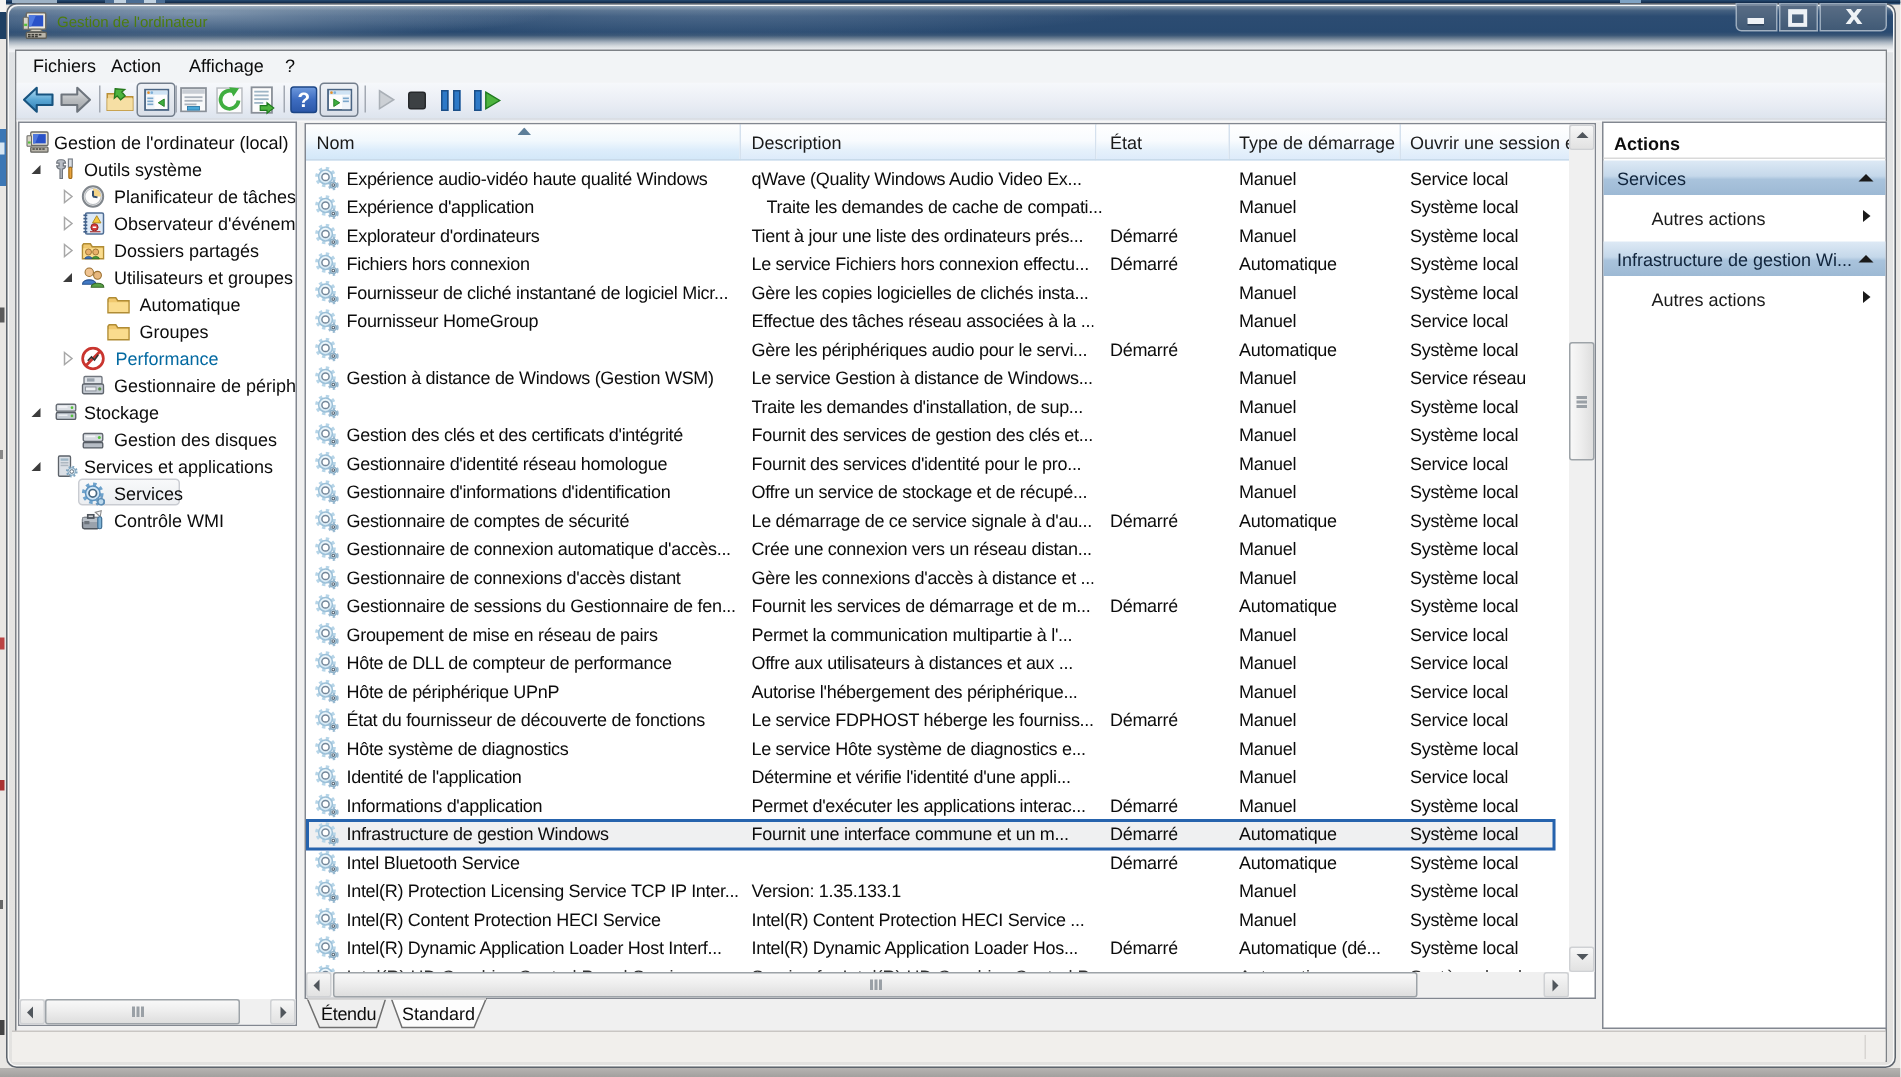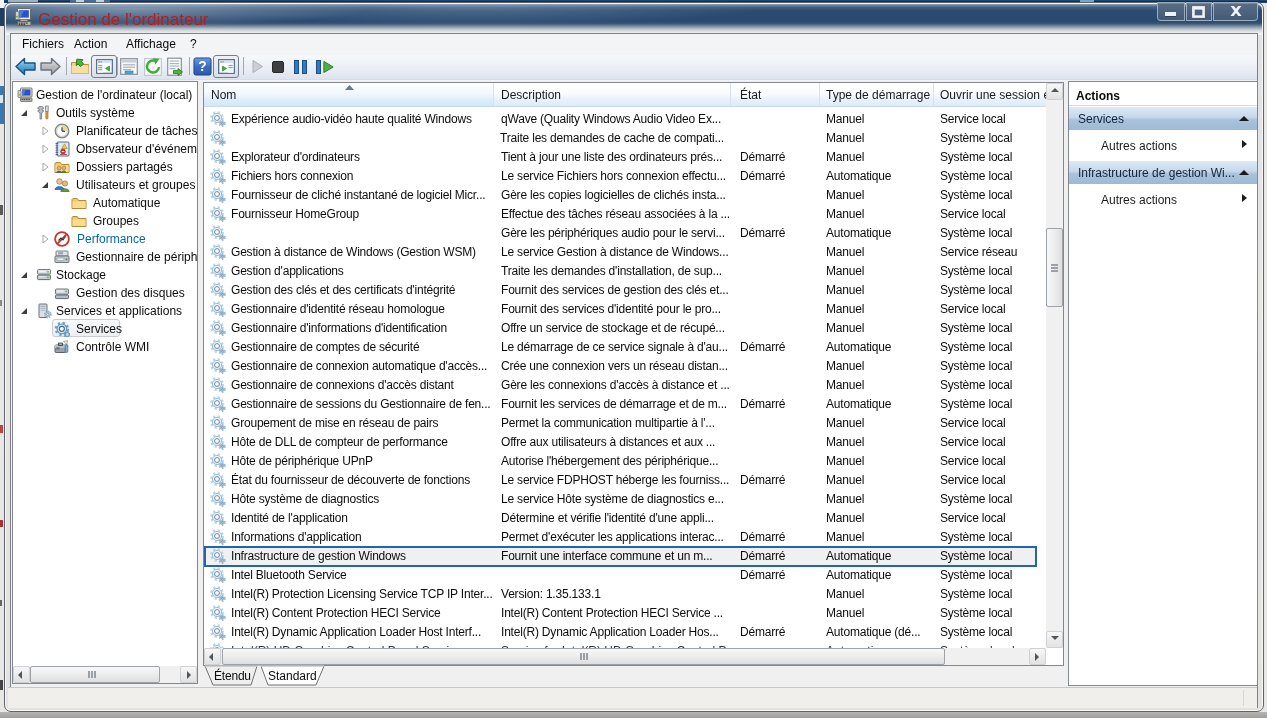--- a/index.html
+++ b/index.html
@@ -9,21 +9,21 @@
 
 #win{position:absolute;left:4px;top:2px;width:1260px;height:710px;border-radius:7px;
  background:linear-gradient(#dfe2e5,#e6e5e3 40%,#e3e2e0);
  border:1px solid #5d646d;
  box-shadow:inset 0 0 0 1px rgba(255,255,255,.75);}
 #titlebar{position:absolute;left:1px;top:1px;right:1px;height:31px;border-radius:6px 6px 0 0;
  background:
  radial-gradient(ellipse 330px 24px at 125px 5px, rgba(186,201,216,.55), rgba(186,201,216,0) 72%),
  radial-gradient(ellipse 420px 30px at 470px 0px, rgba(150,170,192,.4), rgba(150,170,192,0) 70%),
  linear-gradient(#8da0b2 0%,#446080 10%,#2c4c72 22%,#294a70 56%,#3a5676 63%,#6d8094 70%,#a9b4c0 78%,#d5dade 86%,#edeff2 94%,#f3f4f6 100%);}
-#title{position:absolute;left:38px;top:10px;font-size:17px;color:#b91c1c}
+#title{position:absolute;left:38px;top:10px;font-size:10px;color:#4d7c0f}
 
 .wb{position:absolute;top:2px;height:19px;border:1px solid rgba(200,212,224,.65);background:linear-gradient(#5a6e86,#4c637d 55%,#415a76);box-shadow:inset 0 1px 0 rgba(255,255,255,.18);}
 
 #client{position:absolute;left:10px;top:33px;width:1248px;height:675px;border:1px solid #7e8287;background:#f0f0f0}
 #menubar{position:absolute;left:11px;top:34px;width:1246px;height:21px;background:#f2f4f6}
 .mi{position:absolute;top:37px;font-size:12px;color:#0a0a0a}
 #toolbar{position:absolute;left:11px;top:55px;width:1246px;height:24px;background:linear-gradient(#f6f8fb,#e9edf4 60%,#dde4ee)}
 #tbline{position:absolute;left:11px;top:79px;width:1246px;height:2px;background:linear-gradient(#ccd2da,#fdfdfe)}
 .tsep{position:absolute;top:57px;width:1px;height:18px;background:#a3a9b3}
 .tbtn{position:absolute;top:55px;width:25px;height:23px;border:1px solid #737e8c;border-radius:3px;background:linear-gradient(#eef1f5,#d9dfe8)}
@@ -411,21 +411,22 @@
     </svg>
 <div class="cell nw" style="left:27px;width:262px">Expérience audio-vidéo haute qualité Windows</div>
 <div class="cell nw" style="left:297px;width:228px">qWave (Quality Windows Audio Video Ex...</div>
 <div class="cell nw" style="left:622px;width:108px">Manuel</div>
 <div class="cell" style="left:736px">Service local</div>
 </div>
 <div class="row" style="top:129px">
 <svg class="abs" style="left:6px;top:1px" width="16" height="16" viewBox="0 0 16 16">
       <use href="#gear"></use>
     </svg>
-<div class="cell nw" style="left:296px;width:228px">Traite les demandes de cache de compati...</div>
+<div class="cell nw" style="left:27px;width:262px">Expérience d'application</div>
+<div class="cell nw" style="left:307px;width:228px">Traite les demandes de cache de compati...</div>
 <div class="cell nw" style="left:622px;width:108px">Manuel</div>
 <div class="cell" style="left:736px">Système local</div>
 </div>
 <div class="row" style="top:148px">
 <svg class="abs" style="left:6px;top:1px" width="16" height="16" viewBox="0 0 16 16">
       <use href="#gear"></use>
     </svg>
 <div class="cell nw" style="left:27px;width:262px">Explorateur d'ordinateurs</div>
 <div class="cell nw" style="left:297px;width:228px">Tient à jour une liste des ordinateurs prés...</div>
 <div class="cell" style="left:536px">Démarré</div>
@@ -475,21 +476,20 @@
     </svg>
 <div class="cell nw" style="left:27px;width:262px">Gestion à distance de Windows (Gestion WSM)</div>
 <div class="cell nw" style="left:297px;width:228px">Le service Gestion à distance de Windows...</div>
 <div class="cell nw" style="left:622px;width:108px">Manuel</div>
 <div class="cell" style="left:736px">Service réseau</div>
 </div>
 <div class="row" style="top:262px">
 <svg class="abs" style="left:6px;top:1px" width="16" height="16" viewBox="0 0 16 16">
       <use href="#gear"></use>
     </svg>
-<div class="cell nw" style="left:27px;width:262px">Gestion d'applications</div>
 <div class="cell nw" style="left:297px;width:228px">Traite les demandes d'installation, de sup...</div>
 <div class="cell nw" style="left:622px;width:108px">Manuel</div>
 <div class="cell" style="left:736px">Système local</div>
 </div>
 <div class="row" style="top:281px">
 <svg class="abs" style="left:6px;top:1px" width="16" height="16" viewBox="0 0 16 16">
       <use href="#gear"></use>
     </svg>
 <div class="cell nw" style="left:27px;width:262px">Gestion des clés et des certificats d'intégrité</div>
 <div class="cell nw" style="left:297px;width:228px">Fournit des services de gestion des clés et...</div>

